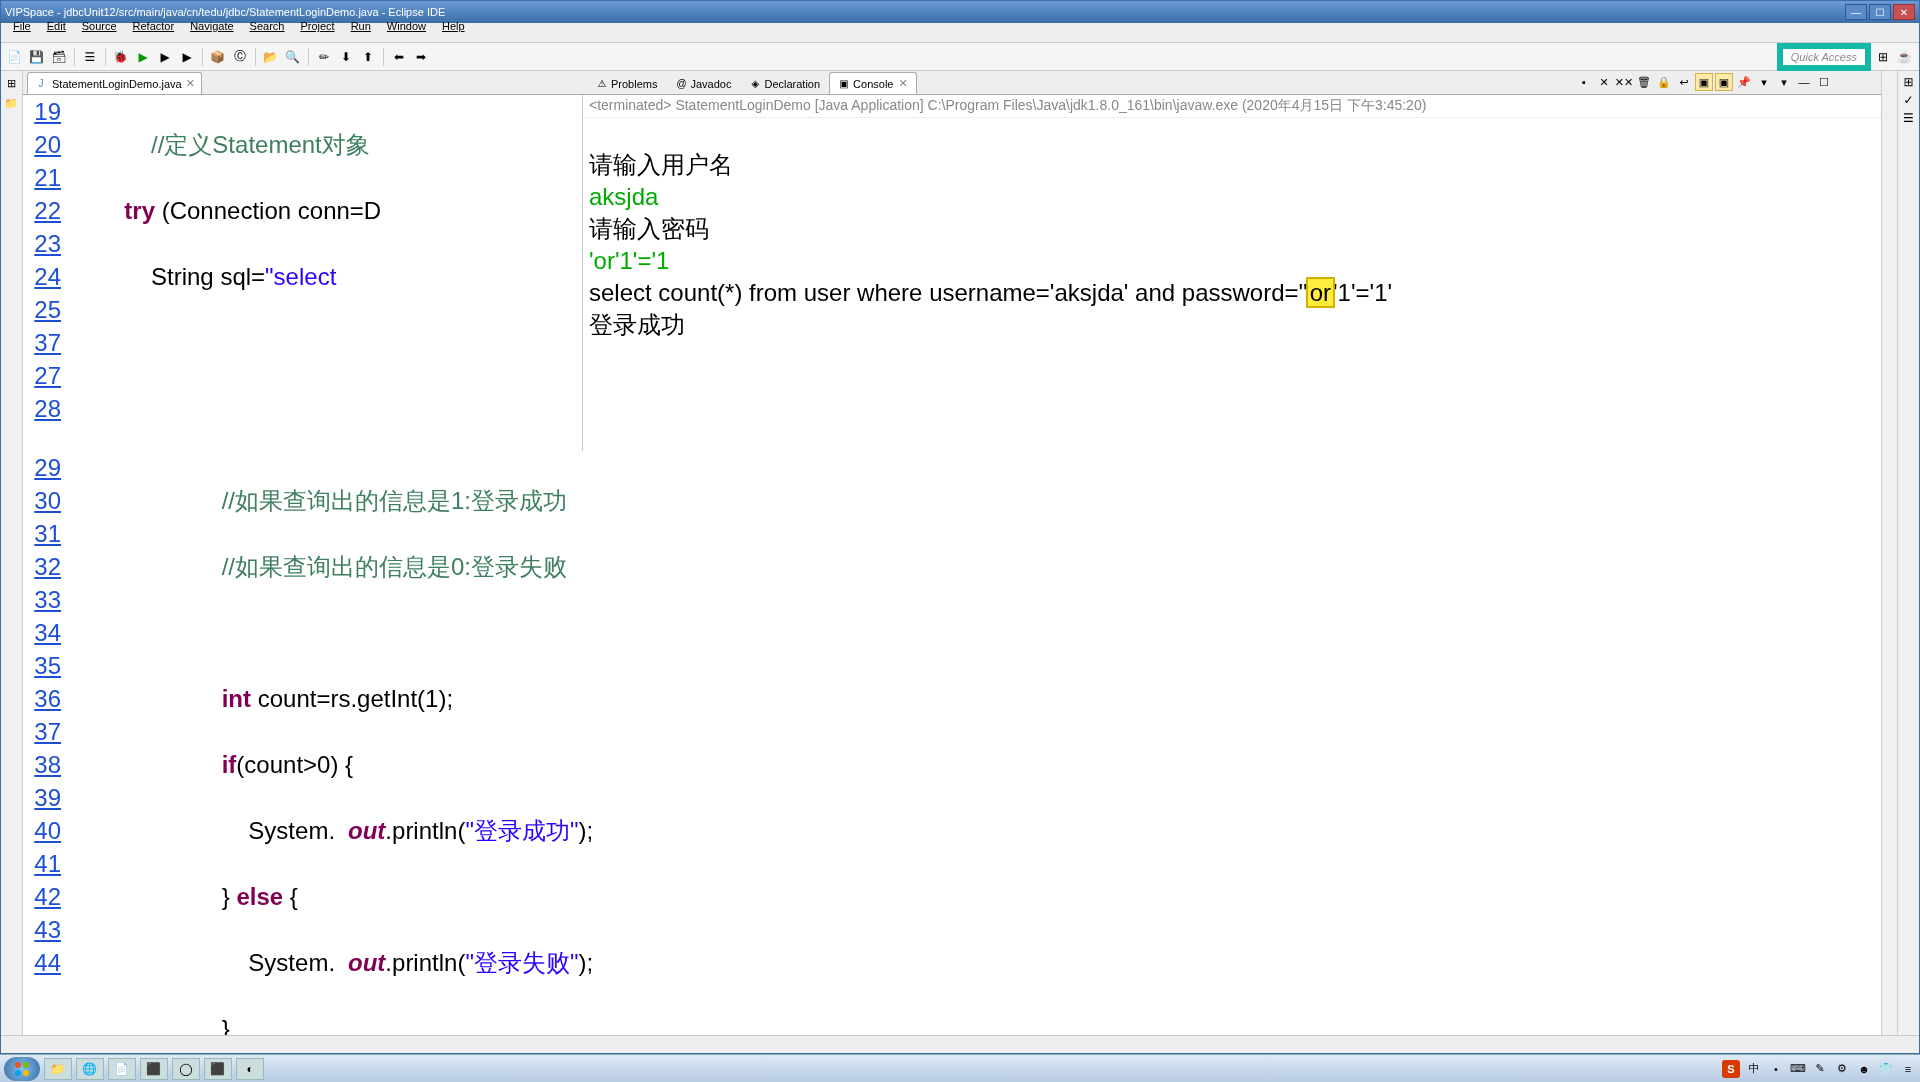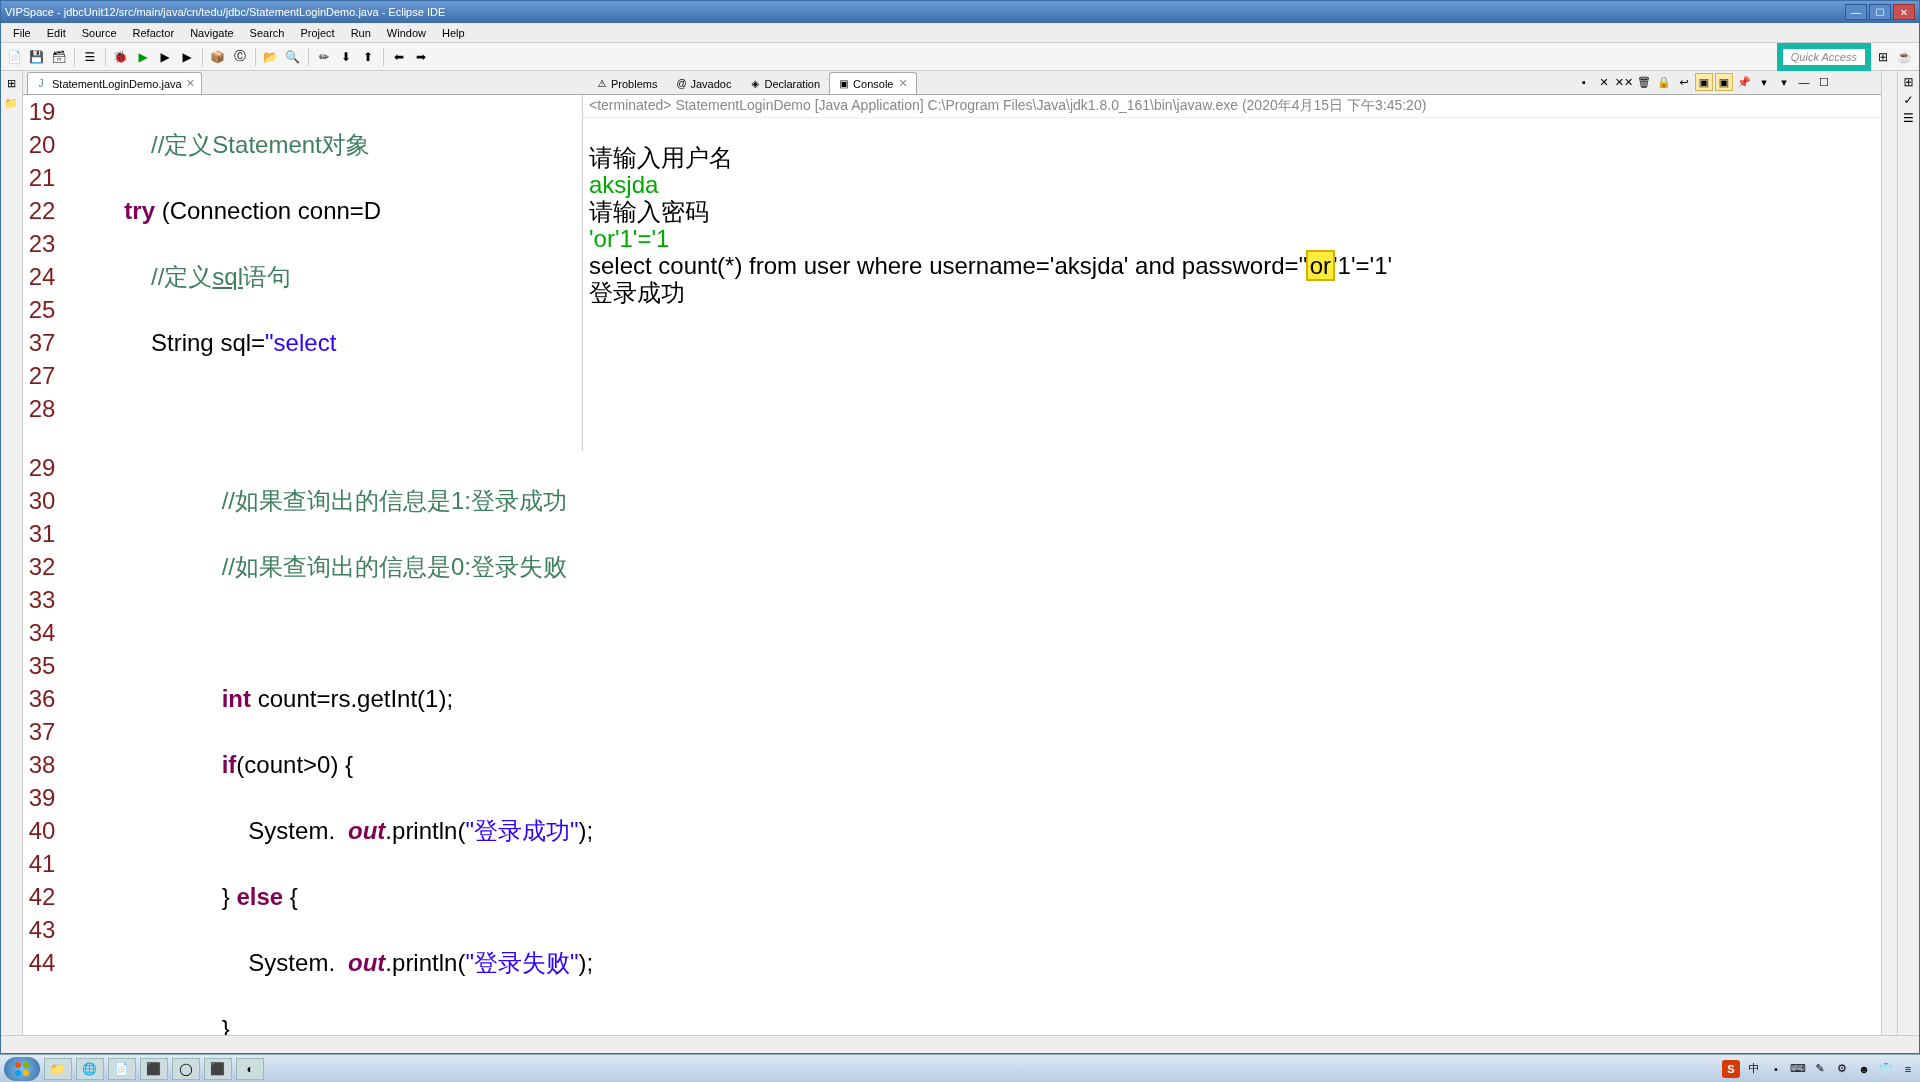--- a/index.html
+++ b/index.html
@@ -5,21 +5,21 @@
 * { margin: 0; padding: 0; box-sizing: border-box; font-family: "Microsoft YaHei", Tahoma, sans-serif; }
 body { background: #f0f0f0; width: 1920px; height: 1082px; overflow: hidden; font-size: 12px; }
 
 .window { position: absolute; left: 0; top: 0; right: 0; bottom: 28px; background: #fff; border: 1px solid #3b6ea5; display: flex; flex-direction: column; }
 
 .titlebar { height: 22px; background: linear-gradient(#6a9bd8, #3b6ea5); color: #fff; display: flex; align-items: center; padding: 0 4px; font-size: 11px; }
 .titlebar .title { flex: 1; }
 .titlebar .win-btn { width: 22px; height: 16px; margin-left: 2px; display: flex; align-items: center; justify-content: center; font-size: 10px; background: #5a8bc8; border: 1px solid #2a5a95; }
 .titlebar .close { background: #c75050; border-color: #a03030; }
 
-.menubar { height: 20px; background: #eee; display: flex; align-items: center; padding: 0 4px; border-bottom: 1px solid #ccc; }
+.menubar { height: 20px; background: #eee; display: flex; align-items: flex-end; padding: 8px 4px; border-bottom: 1px solid #ccc; text-decoration: underline; }
 .menubar .menu-item { padding: 2px 8px; font-size: 11px; cursor: pointer; }
 
 .toolbar { height: 28px; background: #f5f5f5; display: flex; align-items: center; padding: 0 4px; border-bottom: 1px solid #ccc; gap: 2px; }
 .toolbar .tb { width: 20px; height: 20px; display: flex; align-items: center; justify-content: center; font-size: 12px; cursor: pointer; border-radius: 2px; }
 .toolbar .sep { width: 1px; height: 18px; background: #ccc; margin: 0 3px; }
 .toolbar .spacer { flex: 1; }
 .toolbar .qa { color: #888; font-style: italic; font-size: 11px; padding: 2px 8px; border: 6px solid #14b8a6; background: #fff; }
 
 .workspace { flex: 1; display: flex; overflow: hidden; }
 
@@ -27,40 +27,40 @@
 .left-trim .trim-btn { width: 16px; height: 16px; font-size: 11px; display: flex; align-items: center; justify-content: center; cursor: pointer; }
 
 .editor-area { flex: 1; display: flex; flex-direction: column; position: relative; }
 
 .editor-tabs { height: 24px; background: #eee; display: flex; align-items: flex-end; border-bottom: 1px solid #aaa; padding-left: 4px; }
 .editor-tab { height: 22px; background: #fff; border: 1px solid #aaa; border-bottom: none; padding: 2px 6px; display: flex; align-items: center; gap: 4px; font-size: 11px; border-radius: 3px 3px 0 0; }
 .editor-tab .file-icon { width: 14px; height: 14px; display: flex; align-items: center; justify-content: center; color: #58a; font-size: 10px; }
 .editor-tab .close-icon { color: #888; cursor: pointer; }
 
 .code-pane { flex: 0 0 560px; display: flex; background: #fff; border-right: 1px solid #ccc; font-family: Consolas, "Courier New", monospace; font-size: 24px; overflow: hidden; }
-.gutter { width: 44px; background: #fff; color: #7f1d1d; text-align: center; padding-right: 6px; line-height: 33px; user-select: none; }
+.gutter { width: 44px; background: #fff; color: #1d4ed8; text-align: right; padding-right: 6px; line-height: 33px; user-select: none; text-decoration: underline; }
 .code-content { flex: 1; white-space: pre; line-height: 33px; position: relative; }
 .code-line { height: 33px; padding-left: 4px; }
 .kw { color: #7f0055; font-weight: bold; }
 .st { color: #7f0055; font-weight: bold; font-style: italic; margin-left: 13px; }
 .str { color: #2a00ff; }
 .cm { color: #3f7f5f; }
 .cm-link { text-decoration: underline; }
 
 .console-pane { flex: 1; display: flex; flex-direction: column; background: #fff; }
 .view-tabs { height: 24px; background: #eee; border-bottom: 1px solid #aaa; display: flex; align-items: flex-end; padding-left: 4px; gap: 0; }
 .view-tab { height: 22px; padding: 2px 8px; display: flex; align-items: center; gap: 3px; font-size: 11px; border: 1px solid transparent; border-bottom: none; cursor: pointer; }
 .view-tab.active { background: #fff; border-color: #aaa; border-radius: 3px 3px 0 0; }
 .view-tab .vicon { width: 12px; height: 12px; display: flex; align-items: center; justify-content: center; font-size: 10px; }
 .view-tab .close-icon { color: #888; cursor: pointer; margin-left: 2px; }
 .console-toolbar { position: absolute; right: 48px; top: 2px; display: flex; gap: 2px; }
 .console-toolbar .ctb { width: 18px; height: 18px; display: flex; align-items: center; justify-content: center; font-size: 11px; cursor: pointer; }
 .console-toolbar .ctb.pin { background: #fde9a9; border: 1px solid #d4b24c; }
 .console-header { padding: 2px 6px; color: #888; font-size: 14px; border-bottom: 1px dotted #ddd; }
-.console-body { flex: 1; font-family: Consolas, "Courier New", monospace; font-size: 24px; line-height: 25px; padding: 2px 6px; white-space: pre; position: relative; }
+.console-body { flex: 1; font-family: Consolas, "Courier New", monospace; font-size: 24px; line-height: 30px; padding: 2px 6px; white-space: pre; position: relative; }
 .console-out { color: #000; }
 .console-in { color: #00aa00; }
 .highlight-mark { background: #ffec3d; outline: 2px solid #d4b000; padding: 0 2px; }
 
 .right-trim { width: 22px; background: #f0f0f0; border-left: 1px solid #ccc; display: flex; flex-direction: column; align-items: center; padding-top: 4px; gap: 4px; }
 
 .code-lower { background: #fff; font-family: Consolas, "Courier New", monospace; font-size: 24px; line-height: 33px; overflow: hidden; position: relative; }
 .code-lower .gutter { float: left; }
 .code-lower .code-content { margin-left: 44px; }
 .statusbar { height: 18px; background: #eee; border-top: 1px solid #ccc; }
@@ -159,21 +159,20 @@
               <div>23</div>
               <div>24</div>
               <div>25</div>
               <div>37</div>
               <div>27</div>
               <div>28</div>
             </div>
             <div class="code-content">
 <div class="code-line">            <span class="cm">//定义Statement对象</span></div>
 <div class="code-line">        <span class="kw">try</span><span> (Connection conn=D</span></div>
-<div class="code-line">            <span class="cm">//定义</span><span class="cm cm-link">sql</span><span class="cm">语句</span></div>
 <div class="code-line">            <span>String sql=</span><span class="str">"select</span></div>
 
 
 
 
 
             </div>
           </div>
         </div>
 

